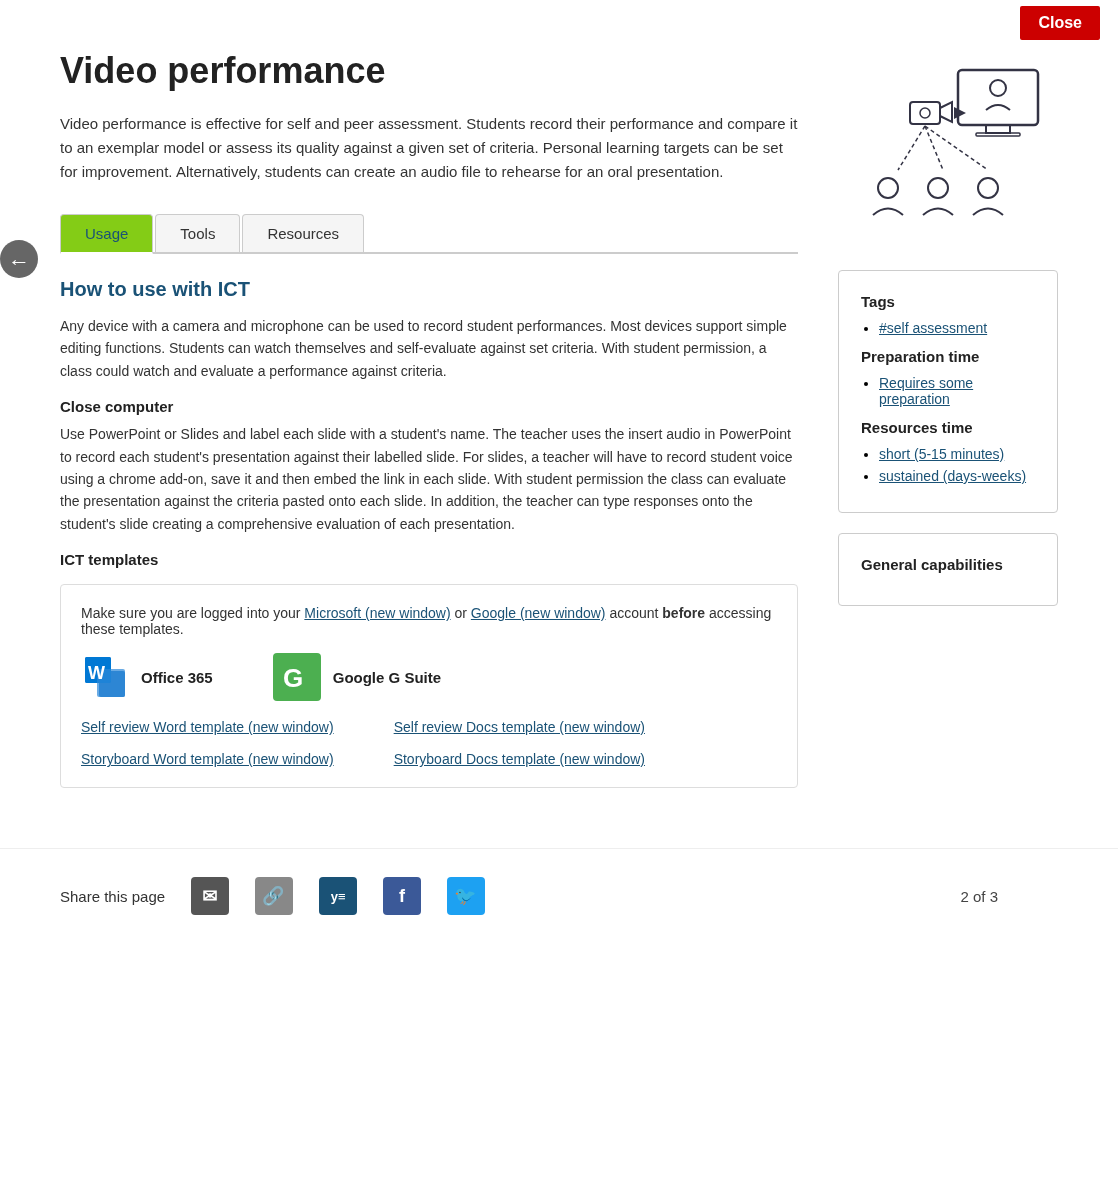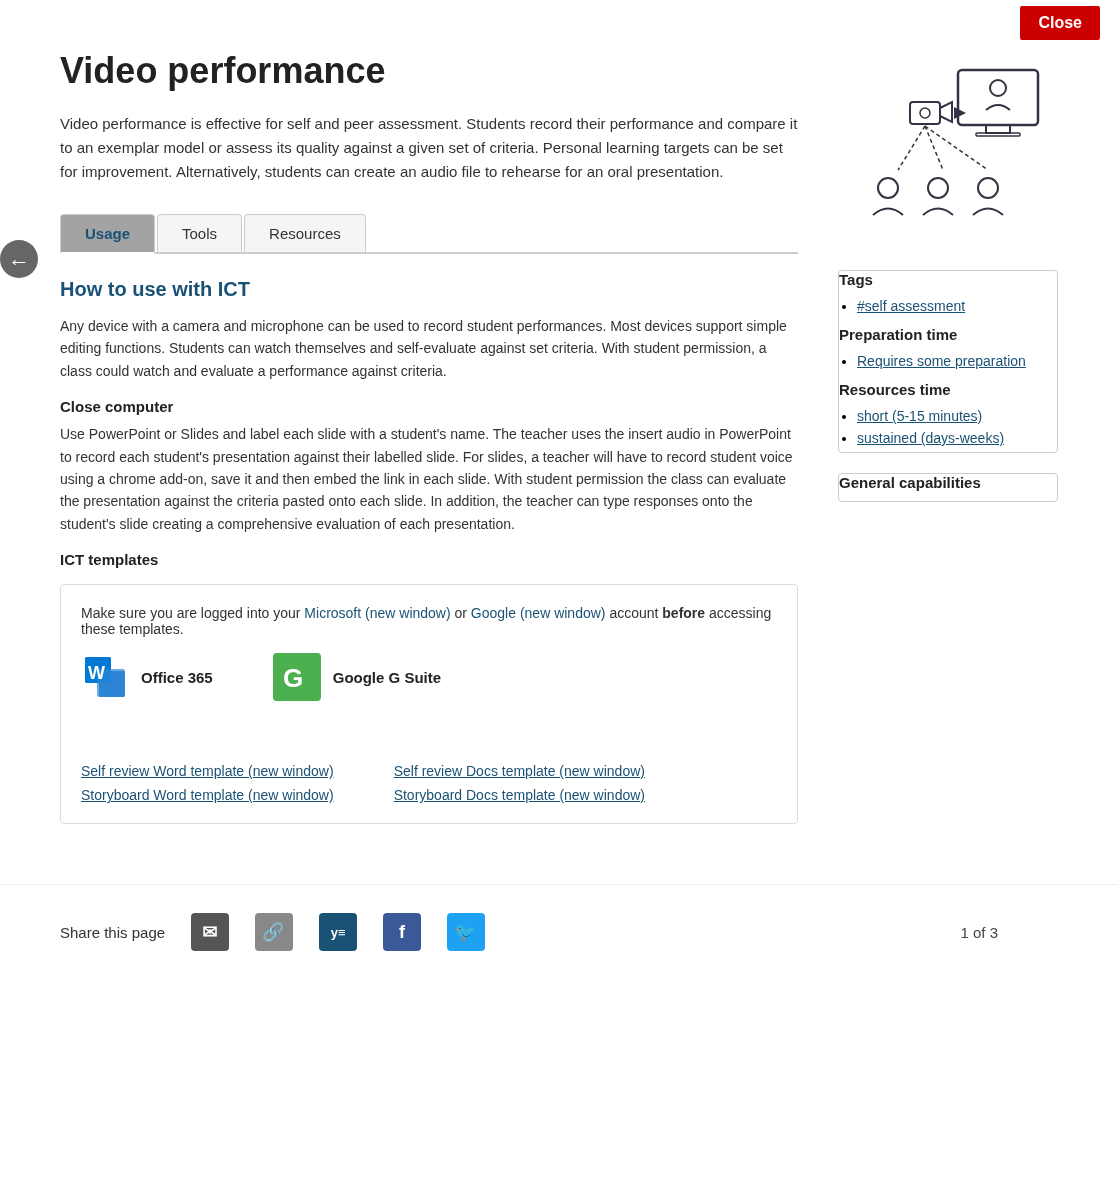--- a/index.html
+++ b/index.html
@@ -90,23 +90,23 @@
       font-size: 15px;
       cursor: pointer;
       border: 1px solid #ccc;
       border-bottom: none;
       background: #f5f5f5;
       color: #333;
       margin-right: 2px;
       border-radius: 4px 4px 0 0;
     }
     .tab.active {
-      background: #a3a3a3;
+      background: #84cc16;
       color: #1a5276;
-      font-weight: bold;
+      font-weight: normal;
       border-bottom: 2px solid #fff;
       margin-bottom: -2px;
     }
     .section-title {
       font-size: 20px;
       font-weight: bold;
       color: #1a5276;
       margin-bottom: 14px;
     }
     .body-text {
@@ -127,20 +127,21 @@
       padding: 20px;
       margin-top: 16px;
     }
     .ict-intro {
       font-size: 14px;
       color: #333;
       margin-bottom: 16px;
     }
     .ict-intro a {
       color: #1a5276;
+      text-decoration: underline;
     }
     .ict-intro strong {
       font-weight: bold;
     }
     .office-logos {
       display: flex;
       gap: 60px;
       margin-bottom: 18px;
     }
     .office-logo-item {
@@ -161,34 +162,33 @@
       width: 48px;
       height: 48px;
     }
     .template-links {
       display: flex;
       gap: 60px;
     }
     .template-col {
       display: flex;
       flex-direction: column;
-      gap: 8px;
-      margin-top: 44px;
+      gap: 16px;
     }
     .template-link {
       color: #1a5276;
       font-size: 14px;
       text-decoration: underline;
       cursor: pointer;
     }
     
     .sidebar-card {
       border: 1px solid #ccc;
       border-radius: 4px;
-      padding: 0;
+      padding: 22px;
       margin-bottom: 20px;
     }
     .sidebar-section-title {
       font-size: 15px;
       font-weight: bold;
       color: #222;
       margin-bottom: 10px;
     }
     .sidebar-list {
       list-style: disc;
@@ -393,16 +393,16 @@
     </div>
   </div>
 
   <div class="share-bar">
     <span class="share-label">Share this page</span>
     <div class="share-icon share-email" title="Email">✉</div>
     <div class="share-icon share-link" title="Copy link">🔗</div>
     <div class="share-icon share-yammer" title="Yammer" style="font-size:13px;">y≡</div>
     <div class="share-icon share-fb" title="Facebook">f</div>
     <div class="share-icon share-tw" title="Twitter">🐦</div>
-    <span class="page-count">1 of 3</span>
+    <span class="page-count">2 of 3</span>
   </div>
 
 </div>
 
 </body></html>

